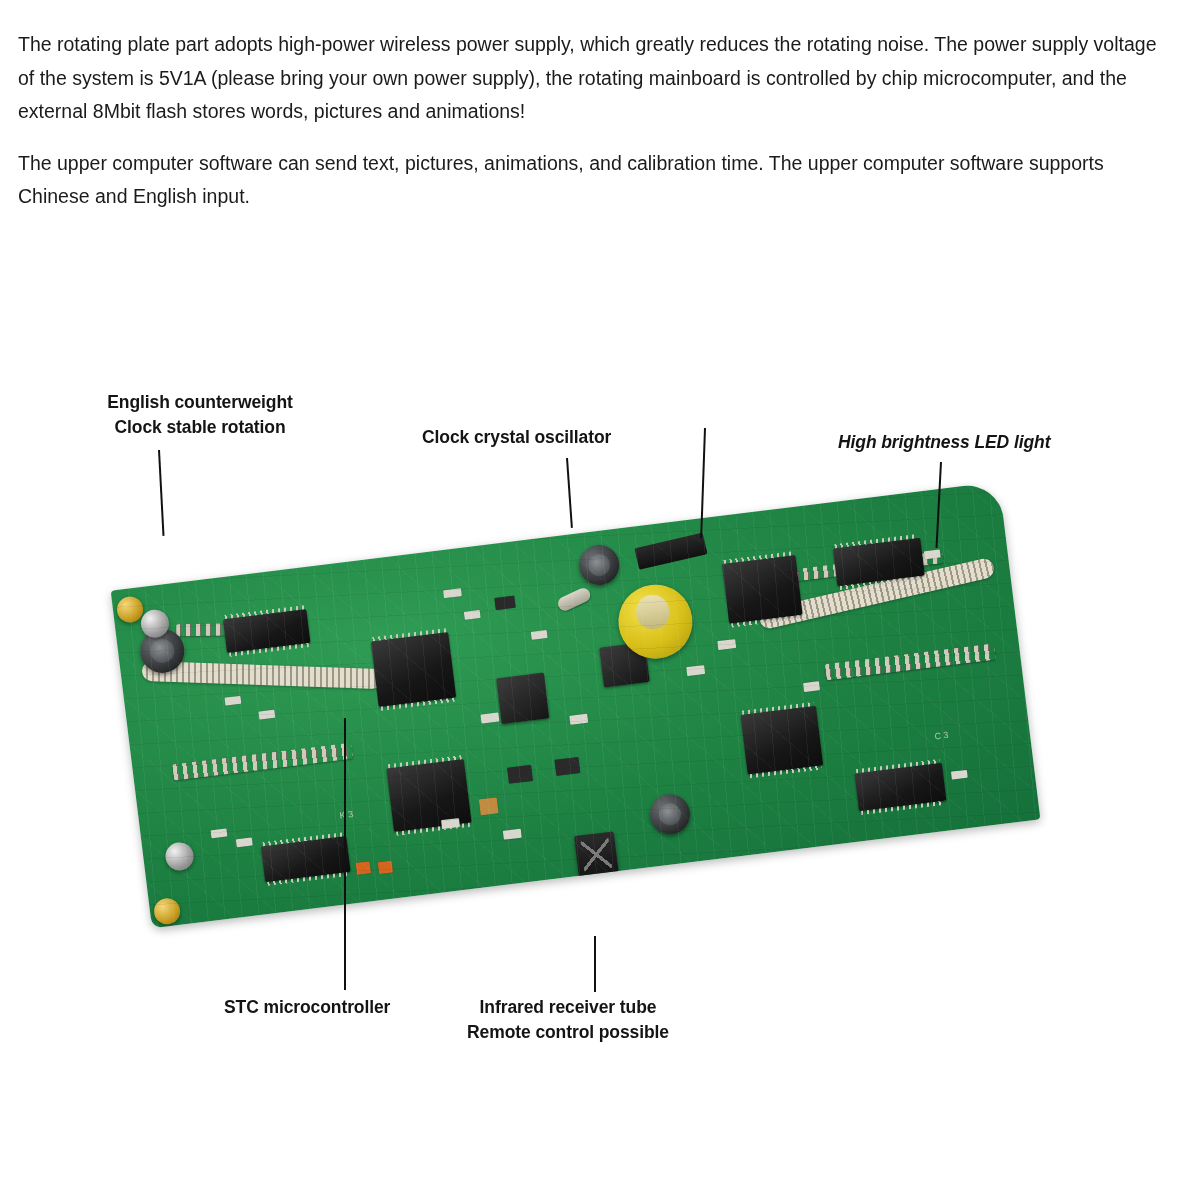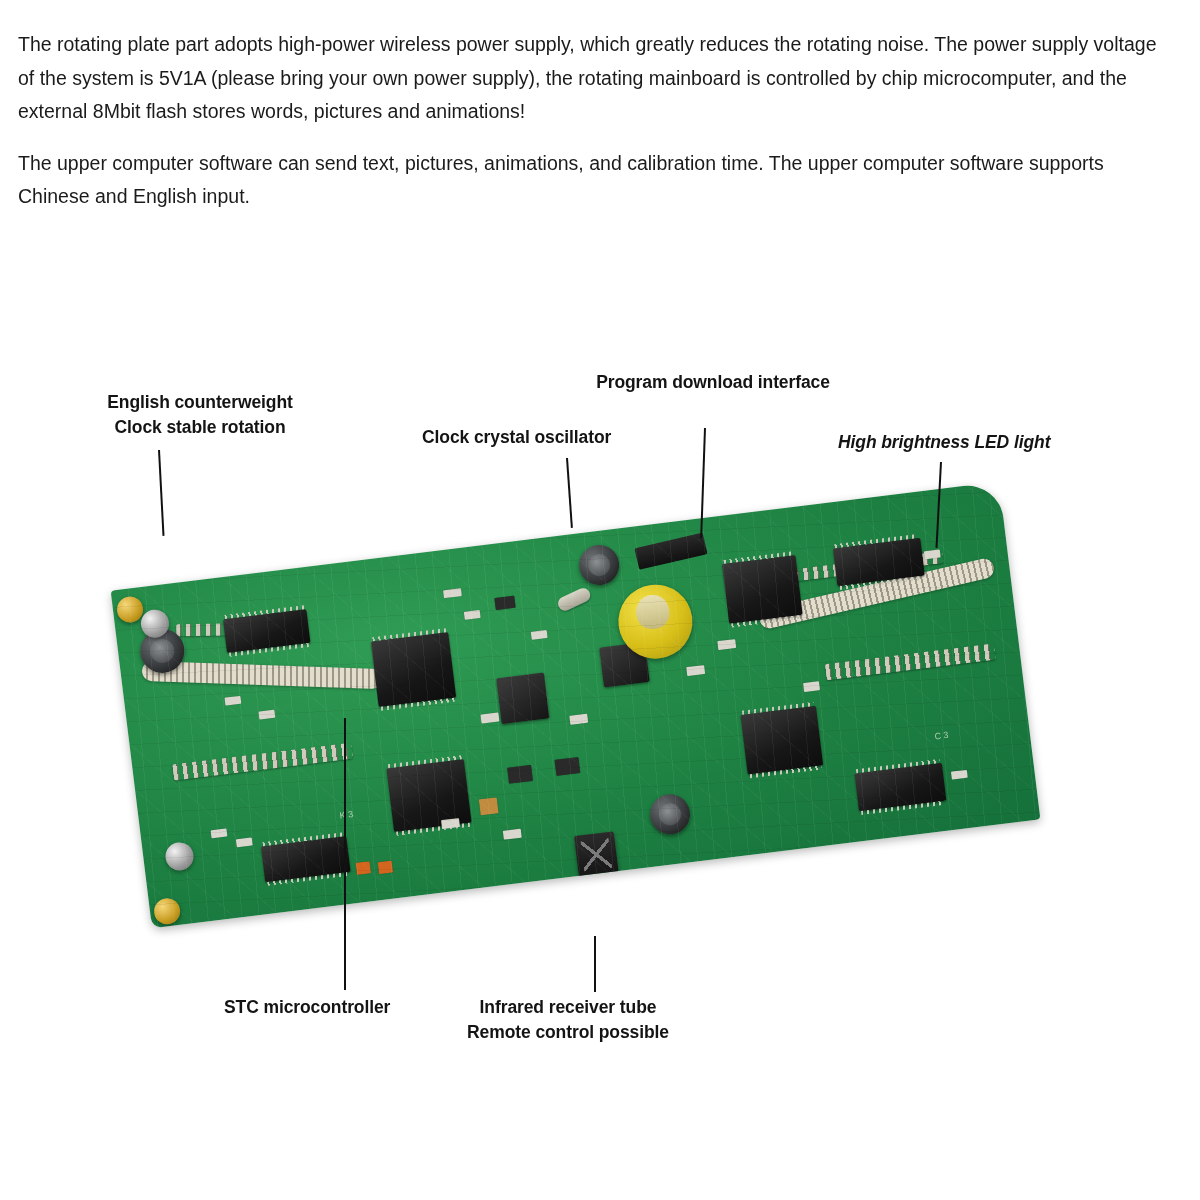--- a/index.html
+++ b/index.html
@@ -309,21 +309,20 @@
   <div class="callout center" style="left:90px; top:50px; width:220px;">
     <div>English counterweight</div>
     <div>Clock stable rotation</div>
   </div>
 
   <div class="callout" style="left:422px; top:85px;">
     <div>Clock crystal oscillator</div>
   </div>
 
   <div class="callout center" style="left:578px; top:30px; width:270px;">
-    <div>Program download interface</div>
   </div>
 
   <div class="callout" style="left:838px; top:90px;font-style:italic;">
     <div>High brightness LED light</div>
   </div>
 
   <div class="callout" style="left:224px; top:655px;">
     <div>STC microcontroller</div>
   </div>
 

